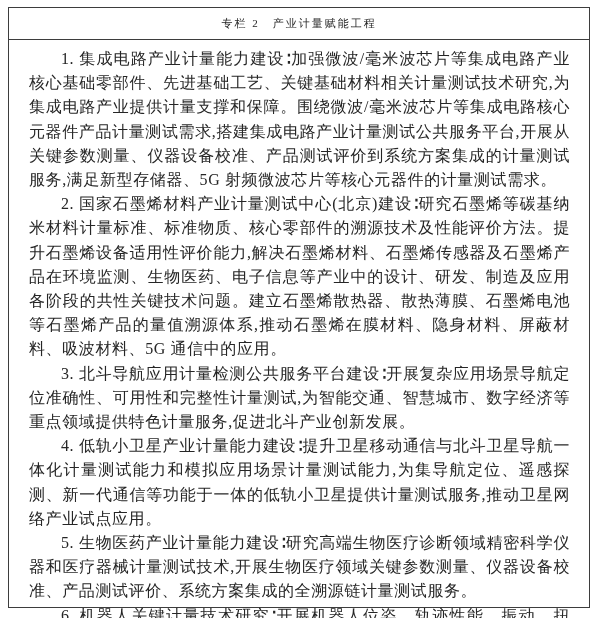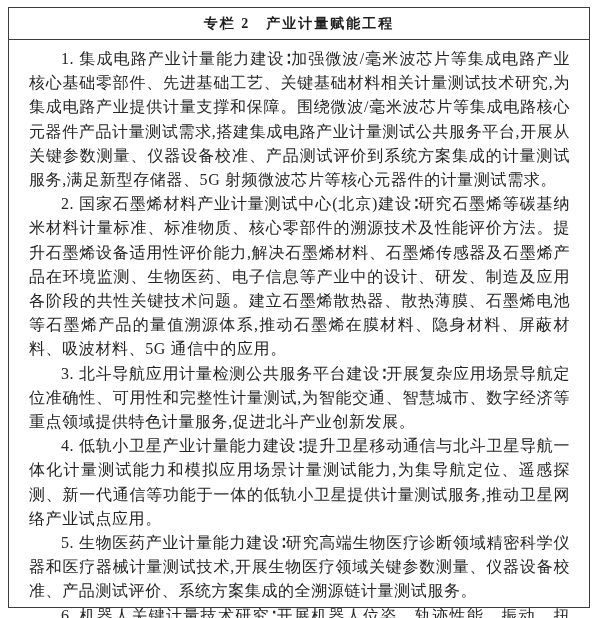--- a/index.html
+++ b/index.html
@@ -29,22 +29,22 @@
   }
   .panel-header {
     height: 32px;
     box-sizing: border-box;
     border-bottom: 1px solid #3d3d3d;
     display: flex;
     align-items: center;
     justify-content: center;
   }
   .panel-title {
-    font-weight: bold;
-    font-size: 14px;
+    font-weight: normal;
+    font-size: 11px;
     letter-spacing: 2px;
     color: #1f1f1f;
     white-space: nowrap;
   }
   .panel-body {
     padding: 7px 19px 0 20px;
   }
   .panel-body p {
     margin: 0;
     font-size: 16px;

